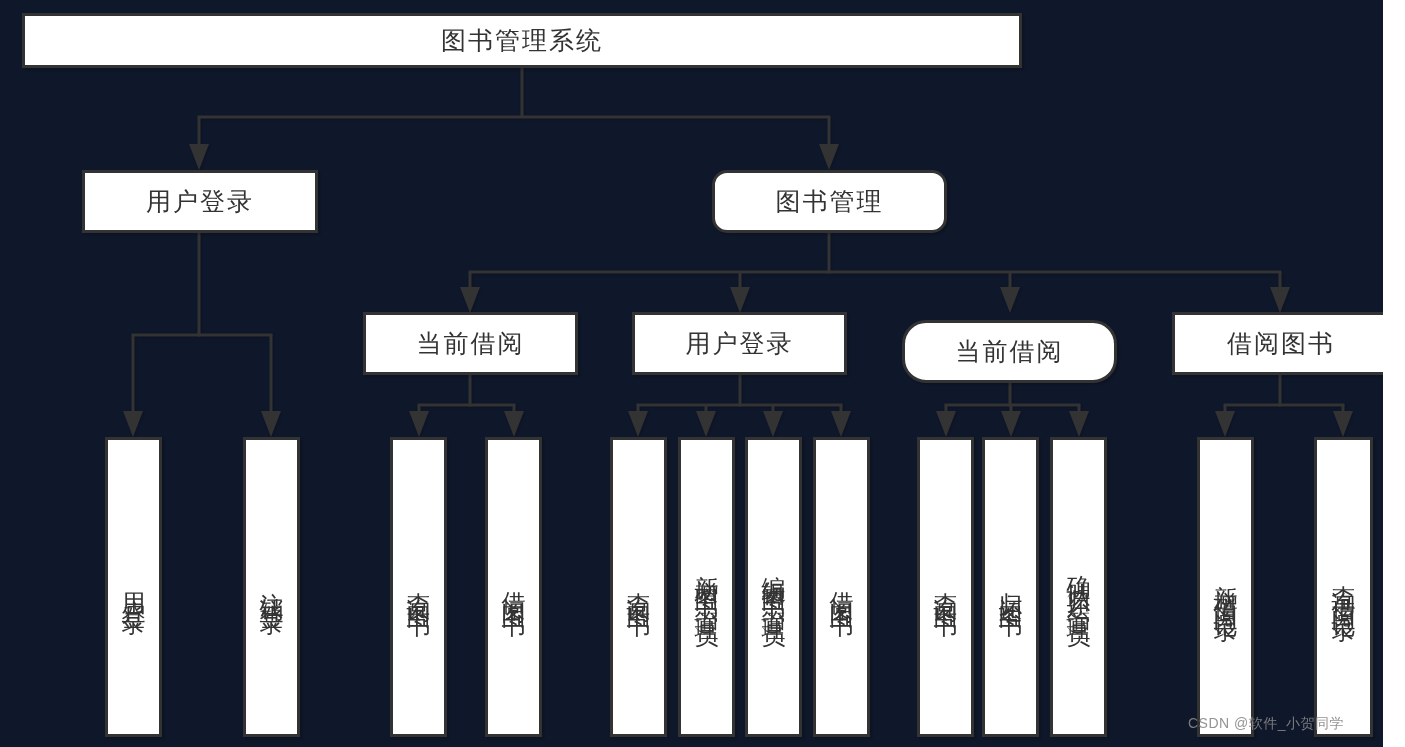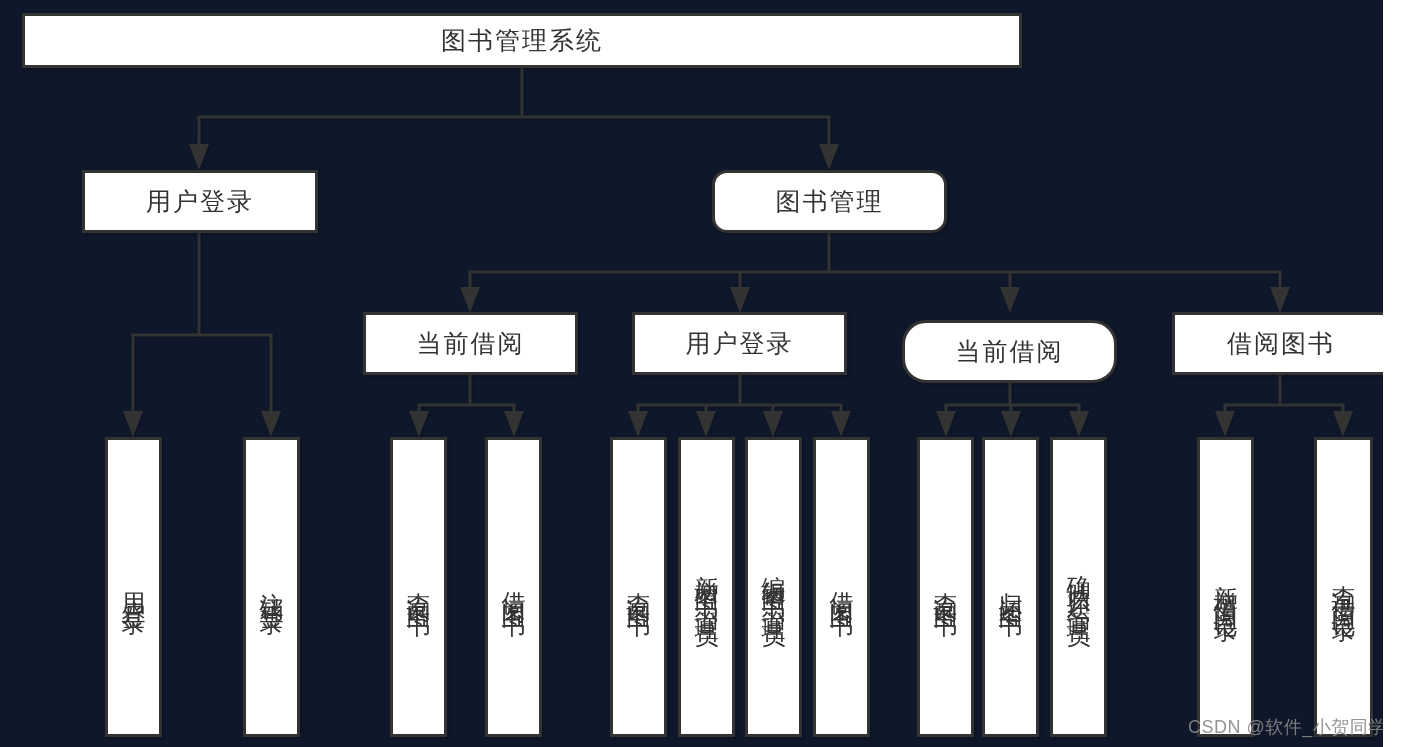--- a/index.html
+++ b/index.html
@@ -52,21 +52,21 @@
     font-size: 24px;
     letter-spacing: 7px;
     line-height: 1;
     white-space: nowrap;
   }
 
   .watermark {
     position: absolute;
     left: 1188px;
     top: 715px;
-    font-size: 18px;
+    font-size: 14px;
     letter-spacing: 0.5px;
     color: rgba(135,135,135,0.9);
     white-space: nowrap;
     z-index: 5;
   }
 </style>
 </head>
 <body>
 
 <div class="canvas">

